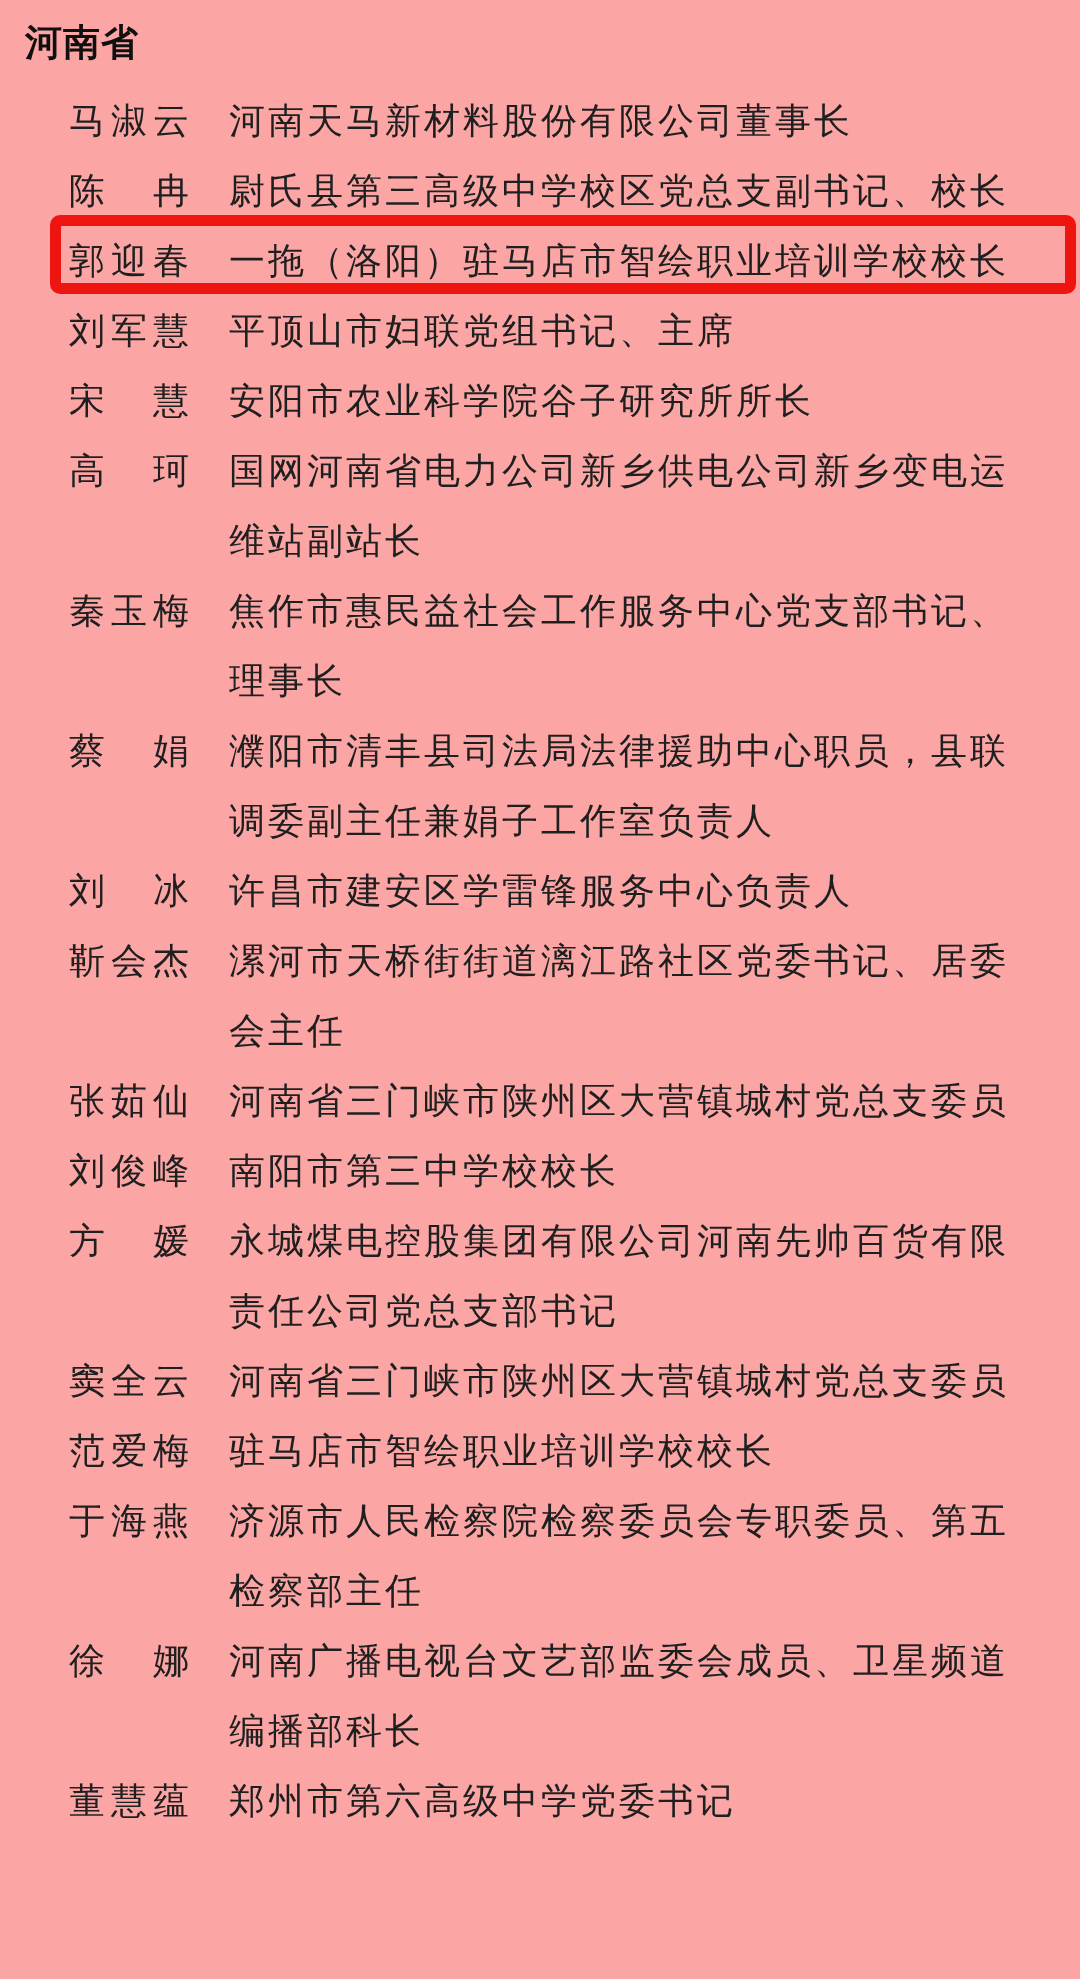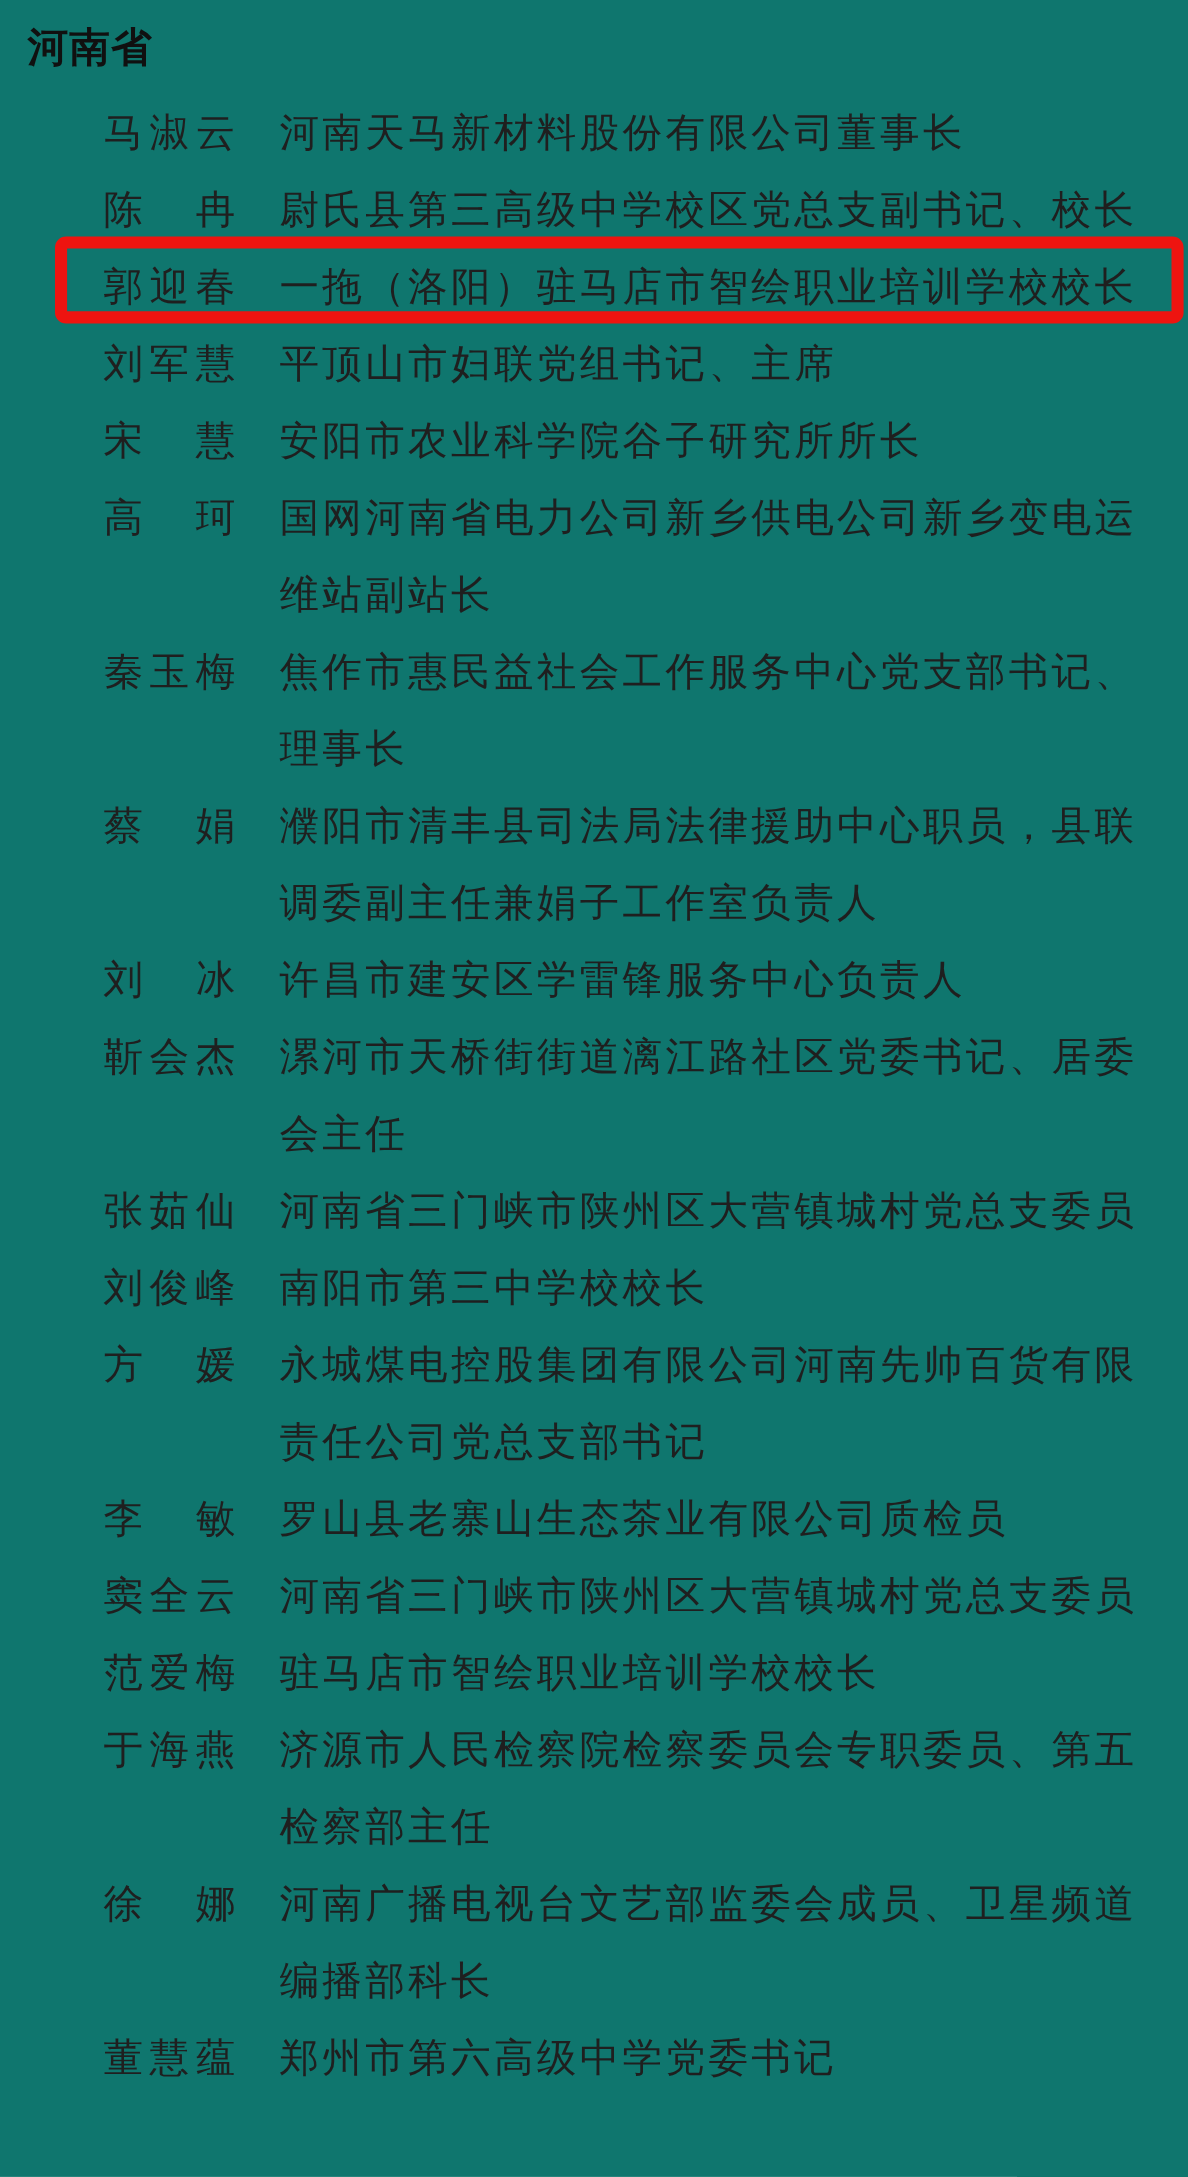--- a/index.html
+++ b/index.html
@@ -4,21 +4,21 @@
 <style>
   html, body {
     margin: 0;
     padding: 0;
     background: #ffffff;
   }
   #page {
     position: relative;
     width: 1080px;
     height: 1979px;
-    background: #0f766e;
+    background: #fca5a5;
     overflow: hidden;
     font-family: "Liberation Serif", serif;
     color: #1f1f1f;
   }
   .heading {
     position: absolute;
     top: 22px;
     left: 25px;
     font-family: "Liberation Sans", sans-serif;
     font-weight: 700;
@@ -30,21 +30,21 @@
   .list {
     position: absolute;
     top: 86px;
     left: 0;
     width: 1080px;
   }
   .entry {
     position: relative;
     display: flex;
     align-items: flex-start;
-    padding-left: 94px;
+    padding-left: 69px;
     font-size: 36px;
     line-height: 70px;
   }
   .name {
     flex: 0 0 120px;
     text-align: justify;
     text-align-last: justify;
     letter-spacing: 0;
   }
   .title {
@@ -144,25 +144,20 @@
     <span class="name">刘俊峰</span>
     <span class="title">南阳市第三中学校校长</span>
   </div>
 
   <div class="entry">
 
     <span class="name">方媛</span>
     <span class="title">永城煤电控股集团有限公司河南先帅百货有限责任公司党总支部书记</span>
   </div>
 
-  <div class="entry">
-
-    <span class="name">李敏</span>
-    <span class="title">罗山县老寨山生态茶业有限公司质检员</span>
-  </div>
 
   <div class="entry">
 
     <span class="name">窦全云</span>
     <span class="title">河南省三门峡市陕州区大营镇城村党总支委员</span>
   </div>
 
   <div class="entry">
 
     <span class="name">范爱梅</span>

